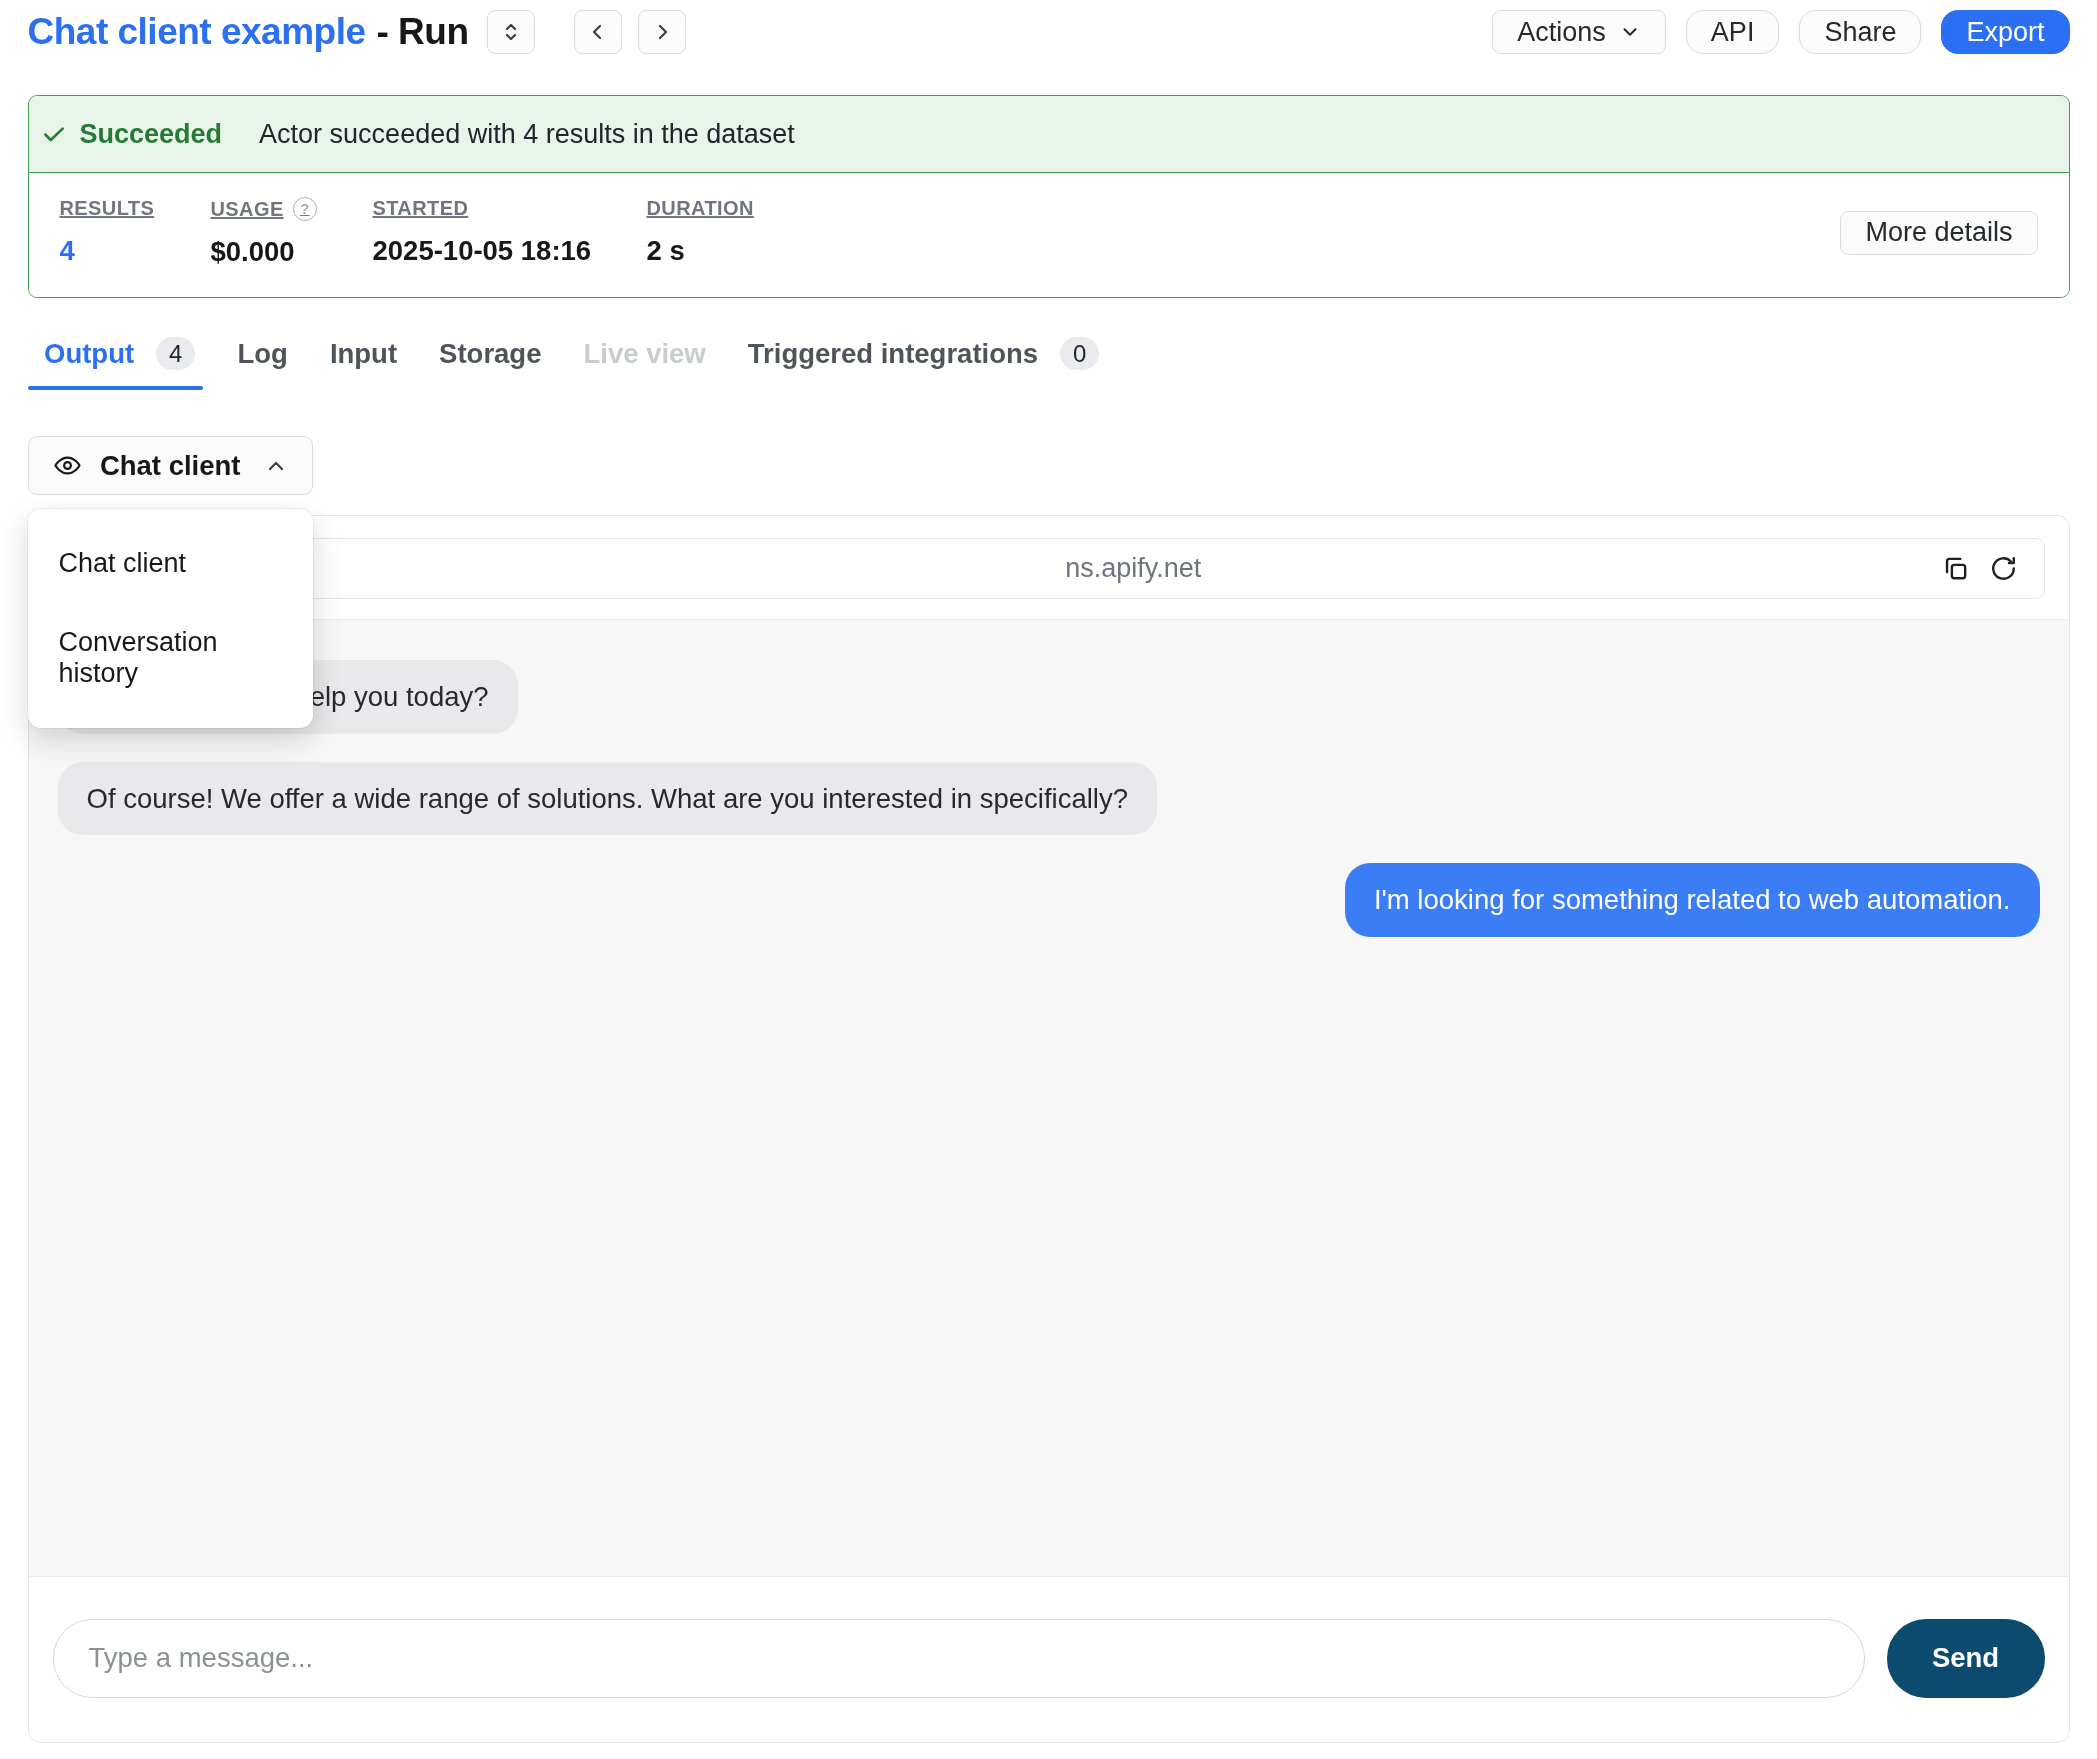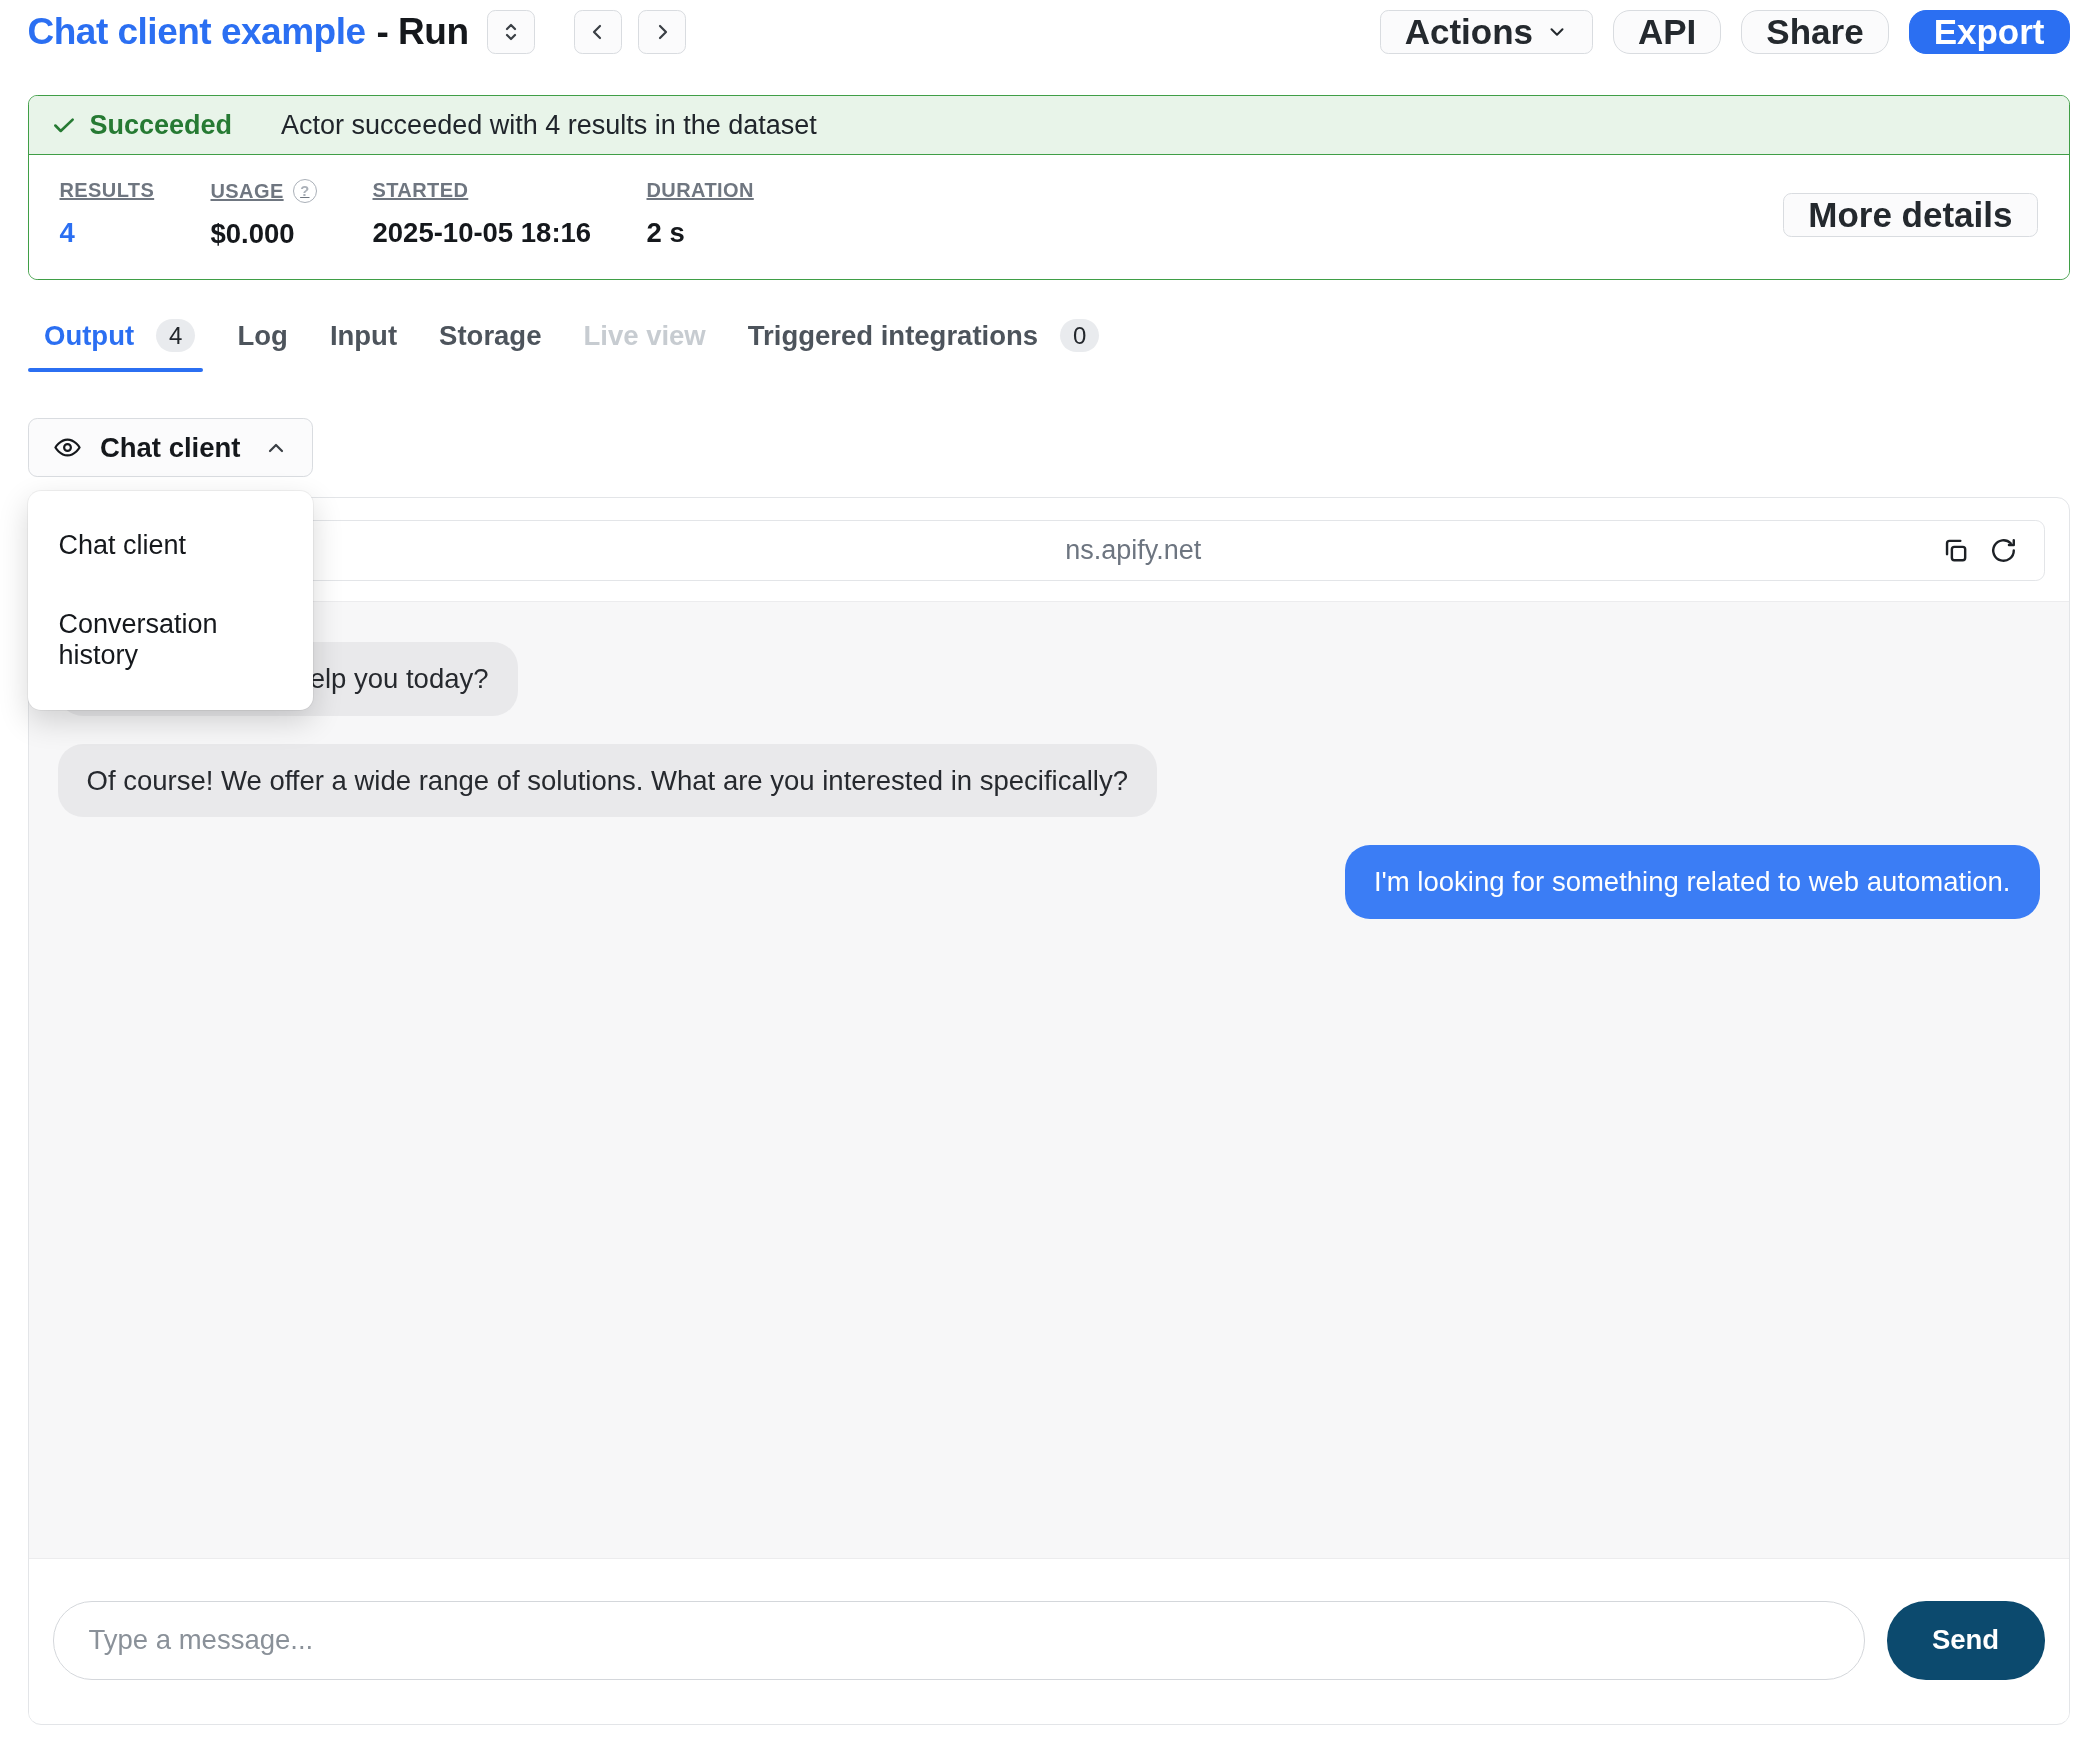--- a/index.html
+++ b/index.html
@@ -20,32 +20,32 @@
     height:44px; min-width:46px; padding:0 11px;
     border:0.9px solid #d9dce0; border-radius:8.3px; background:#fbfbfc;
     display:inline-flex; align-items:center; justify-content:center;
     color:#3a3f45; cursor:pointer;
   }
   .sort-btn { margin-left:18.4px; }
   .nav-group { display:flex; gap:16.5px; margin-left:39px; }
   .spacer { flex:1; }
   .btn {
     height:44px; padding:0 24px; border:0.9px solid #d9dce0; border-radius:8.3px;
-    background:#fbfbfc; font-size:35px; font-weight:700; color:#24292e;
+    background:#fbfbfc; font-size:27px; font-weight:400; color:#24292e;
     display:inline-flex; align-items:center; gap:13px; cursor:pointer;
     font-family:"Liberation Sans", sans-serif;
   }
   .btn + .btn { margin-left:20px;border-radius:17px; }
   .btn.primary { background:#2b6ff2; border-color:#2b6ff2; color:#ffffff; }
 
   
   .success-card { margin-top:40px; border:1.8px solid #3f9e46; border-radius:9.2px; overflow:hidden; }
   .banner {
     background:#e8f4e9; border-bottom:1.8px solid #3f9e46;
-    display:flex; align-items:center; height:59px; padding:0 22px; font-size:27px;gap:12px;
+    display:flex; align-items:center; height:77px; padding:0 12px; font-size:27px;
   }
   .succeeded { color:#267a33; font-weight:600; display:flex; align-items:center; gap:13px; }
   .banner-msg { margin-left:37px; color:#20252b; }
   .stats-row { display:flex; align-items:flex-start; padding:24px 31px 29px; background:#fff; }
   .stat { display:flex; flex-direction:column; }
   .stat.w0{min-width:151px}.stat.w1{min-width:231px}.stat.w2{min-width:162px}.stat.w3{min-width:274px}
   .stat-label { font-size:20px; font-weight:600; letter-spacing:0.4px; color:#6f7680; display:flex; align-items:center; gap:9.2px;text-decoration:underline; }
   .stat-value { margin-top:14.7px; font-size:27.5px; font-weight:bold; color:#15181c; }
   .stat-value.accent { color:#2b6ff2; }
   .qmark {

